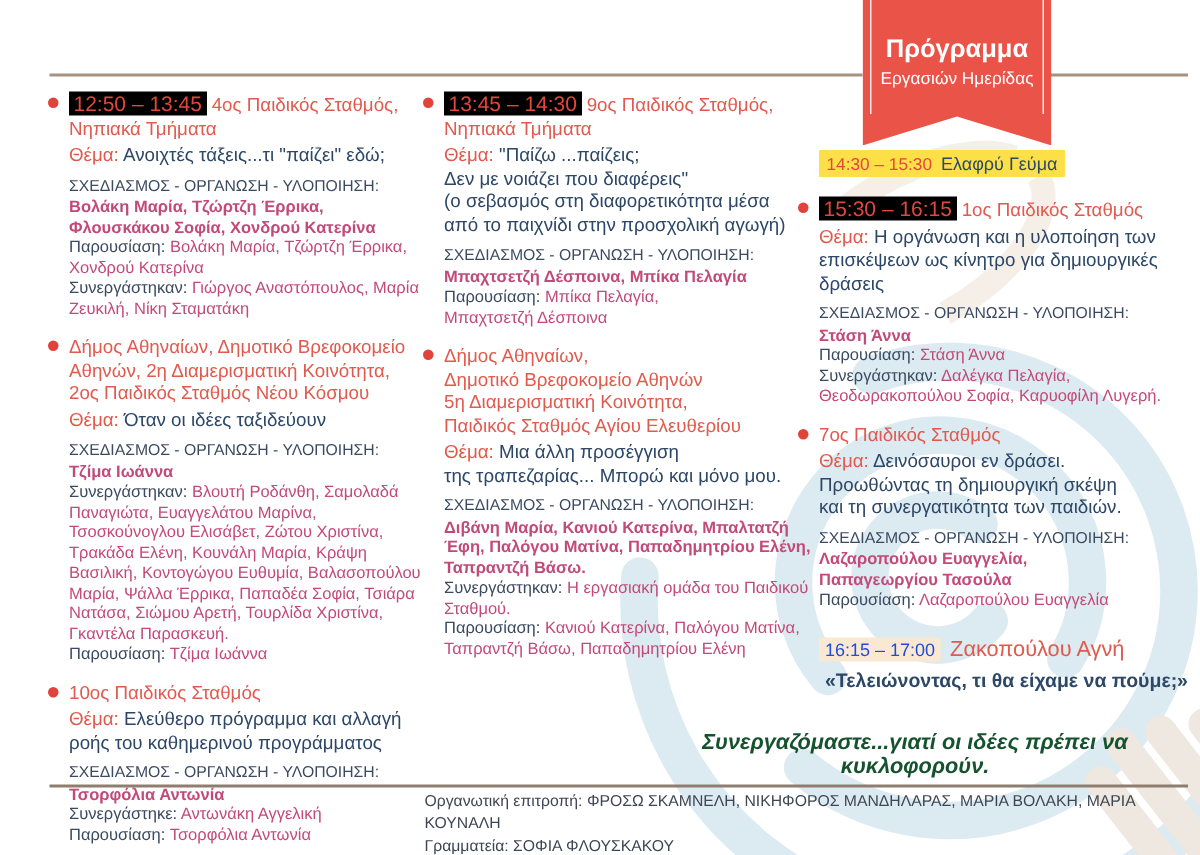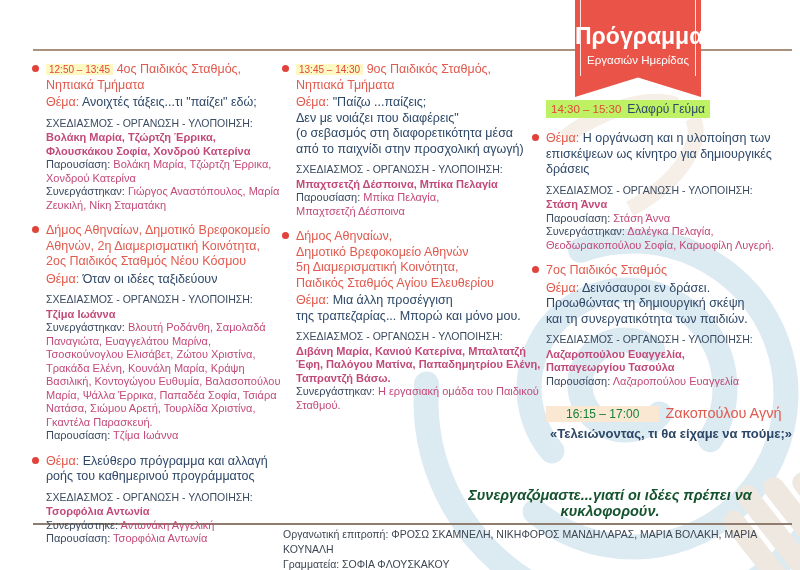--- a/index.html
+++ b/index.html
@@ -15,52 +15,52 @@
   .rule-bottom{left:33px;top:523px;width:759px;background:#8f7e6f;height:1.6px;}
 
   
   .ribbon{position:absolute;left:575px;top:0;width:126px;height:97px;background:#ea5348;
           clip-path:polygon(0 0,100% 0,100% 100%,50% 80%,0 100%);
           filter:drop-shadow(0 2px 2px rgba(0,0,0,.18));
           text-align:center;color:#fff;}
   .ribbon:before,.ribbon:after{content:"";position:absolute;top:0;width:1px;height:78%;
           background:rgba(255,255,255,.85);}
   .ribbon:before{left:5px;} .ribbon:after{right:5px;}
-  .ribbon-title{margin-top:23px;font-size:23px;font-weight:bold;}
+  .ribbon-title{margin-top:23px;font-size:17px;font-weight:bold;}
   .ribbon-subtitle{margin-top:4px;font-size:11.5px;}
 
   
   .col{position:absolute;top:62px;}
   .col-1{left:46px;width:238px;}
   .col-2{left:296px;width:246px;}
   .col-3{left:546px;top:101px;width:250px;}
 
   .block{position:relative;margin-bottom:11px;}
   .bullet{position:absolute;left:-14px;top:3px;width:7px;height:7px;border-radius:50%;background:#e1423a;}
   .head{margin:0 0 1px 0;font-size:12.5px;line-height:15.5px;color:#e15a4e;}
-  .time{font-size:10px;color:#e1473c;background:#fef9c3;padding:0 3px;}
+  .time{font-size:14px;color:#e1473c;background:#000000;padding:0 3px;}
   .title{white-space:pre-line;}
   .theme{margin:2px 0 6px 0;font-size:12.5px;line-height:15.5px;}
   .theme-label{color:#e2584a;margin-top:18px;}
   .theme-text{color:#2d4767;white-space:pre-line;}
   .plan{margin:0;font-size:10.5px;line-height:13.5px;}
   .plan-label{display:block;color:#3a4a60;font-size:10.5px;margin-bottom:1px;}
   .plan-names{color:#c24a79;font-size:11px;white-space:pre-line;font-weight:bold;}
   .credit{margin:0;font-size:11px;line-height:13.5px;}
   .credit-label{color:#3a4a60;}
   .credit-names{color:#c24a79;white-space:pre-line;}
 
   .lunch{margin:0 0 14px 0;font-size:12px;line-height:16px;}
-  .lunch-wrap{background:#bef264;padding:2px 5px;}
+  .lunch-wrap{background:#fde047;padding:2px 5px;}
   .lunch-time{color:#e1473c;font-size:11.5px;}
   .lunch-label{color:#2d4767;margin-left:6px;}
 
   .closing{margin-top:16px;}
   .closing-head{margin:0 0 3px 0;}
-  .closing-time{font-size:12px;color:#15803d;background:#fbe8d3;padding:1px 20px;}
+  .closing-time{font-size:12px;color:#1d4ed8;background:#fbe8d3;padding:1px 4px;}
   .closing-name{font-size:14.5px;color:#e15a4e;margin-left:6px;}
   .closing-quote{margin:4px;font-size:13px;color:#2d4767;font-weight:bold;}
 
   
   .tagline{position:absolute;left:425px;top:487px;width:370px;text-align:center;
            font-size:14.5px;font-style:italic;font-weight:600;color:#14532d;}
   .footer{position:absolute;left:283px;top:527px;width:510px;font-size:10.5px;
           line-height:15px;color:#3e4653;}
 </style>
 </head>
@@ -109,20 +109,21 @@
           <p class="head"><span class="title">Δήμος Αθηναίων, Δημοτικό Βρεφοκομείο
 Αθηνών, 2η Διαμερισματική Κοινότητα,
 2ος Παιδικός Σταθμός Νέου Κόσμου</span></p>
           <p class="theme"><span class="theme-label">Θέμα:</span> <span class="theme-text">Όταν οι ιδέες ταξιδεύουν</span></p>
           <p class="plan"><span class="plan-label">ΣΧΕΔΙΑΣΜΟΣ - ΟΡΓΑΝΩΣΗ - ΥΛΟΠΟΙΗΣΗ:</span><span class="plan-names">Τζίμα Ιωάννα</span></p>
           <p class="credit"><span class="credit-label">Συνεργάστηκαν:</span> <span class="credit-names">Βλουτή Ροδάνθη, Σαμολαδά Παναγιώτα, Ευαγγελάτου Μαρίνα, Τσοσκούνογλου Ελισάβετ, Ζώτου Χριστίνα, Τρακάδα Ελένη, Κουνάλη Μαρία, Κράψη Βασιλική, Κοντογώγου Ευθυμία, Βαλασοπούλου Μαρία, Ψάλλα Έρρικα, Παπαδέα Σοφία, Τσιάρα Νατάσα, Σιώμου Αρετή, Τουρλίδα Χριστίνα, Γκαντέλα Παρασκευή.</span></p>
           <p class="credit"><span class="credit-label">Παρουσίαση:</span> <span class="credit-names">Τζίμα Ιωάννα</span></p>
         </div>
         <div class="block session">
           <span class="bullet"></span>
+          <p class="head"><span class="title">10ος Παιδικός Σταθμός</span></p>
           <p class="theme"><span class="theme-label">Θέμα:</span> <span class="theme-text">Ελεύθερο πρόγραμμα και αλλαγή
 ροής του καθημερινού προγράμματος</span></p>
           <p class="plan"><span class="plan-label">ΣΧΕΔΙΑΣΜΟΣ - ΟΡΓΑΝΩΣΗ - ΥΛΟΠΟΙΗΣΗ:</span><span class="plan-names">Τσορφόλια Αντωνία</span></p>
           <p class="credit"><span class="credit-label">Συνεργάστηκε:</span> <span class="credit-names">Αντωνάκη Αγγελική</span></p>
           <p class="credit"><span class="credit-label">Παρουσίαση:</span> <span class="credit-names">Τσορφόλια Αντωνία</span></p>
         </div>
       </div>
     <div class="col col-2">
         <div class="block session">
           <span class="bullet"></span>
@@ -139,28 +140,30 @@
         <div class="block session">
           <span class="bullet"></span>
           <p class="head"><span class="title">Δήμος Αθηναίων,
 Δημοτικό Βρεφοκομείο Αθηνών
 5η Διαμερισματική Κοινότητα,
 Παιδικός Σταθμός Αγίου Ελευθερίου</span></p>
           <p class="theme"><span class="theme-label">Θέμα:</span> <span class="theme-text">Μια άλλη προσέγγιση
 της τραπεζαρίας... Μπορώ και μόνο μου.</span></p>
           <p class="plan"><span class="plan-label">ΣΧΕΔΙΑΣΜΟΣ - ΟΡΓΑΝΩΣΗ - ΥΛΟΠΟΙΗΣΗ:</span><span class="plan-names">Διβάνη Μαρία, Κανιού Κατερίνα, Μπαλτατζή Έφη, Παλόγου Ματίνα, Παπαδημητρίου Ελένη, Ταπραντζή Βάσω.</span></p>
           <p class="credit"><span class="credit-label">Συνεργάστηκαν:</span> <span class="credit-names">Η εργασιακή ομάδα του Παιδικού Σταθμού.</span></p>
+          <p class="credit"><span class="credit-label">Παρουσίαση:</span> <span class="credit-names">Κανιού Κατερίνα, Παλόγου Ματίνα, Ταπραντζή Βάσω, Παπαδημητρίου Ελένη</span></p>
         </div>
       </div>
     <div class="col col-3">
         <div class="block lunch">
           <p class="lunch"><span class="lunch-wrap"><span class="lunch-time">14:30 – 15:30</span><span class="lunch-label">Ελαφρύ Γεύμα</span></span></p>
         </div>
         <div class="block session">
           <span class="bullet"></span>
+          <p class="head"><span class="time">15:30 – 16:15</span> <span class="title">1ος Παιδικός Σταθμός</span></p>
           <p class="theme"><span class="theme-label">Θέμα:</span> <span class="theme-text">Η οργάνωση και η υλοποίηση των
 επισκέψεων ως κίνητρο για δημιουργικές
 δράσεις</span></p>
           <p class="plan"><span class="plan-label">ΣΧΕΔΙΑΣΜΟΣ - ΟΡΓΑΝΩΣΗ - ΥΛΟΠΟΙΗΣΗ:</span><span class="plan-names">Στάση Άννα</span></p>
           <p class="credit"><span class="credit-label">Παρουσίαση:</span> <span class="credit-names">Στάση Άννα</span></p>
           <p class="credit"><span class="credit-label">Συνεργάστηκαν:</span> <span class="credit-names">Δαλέγκα Πελαγία,
 Θεοδωρακοπούλου Σοφία, Καρυοφίλη Λυγερή.</span></p>
         </div>
         <div class="block session">
           <span class="bullet"></span>

